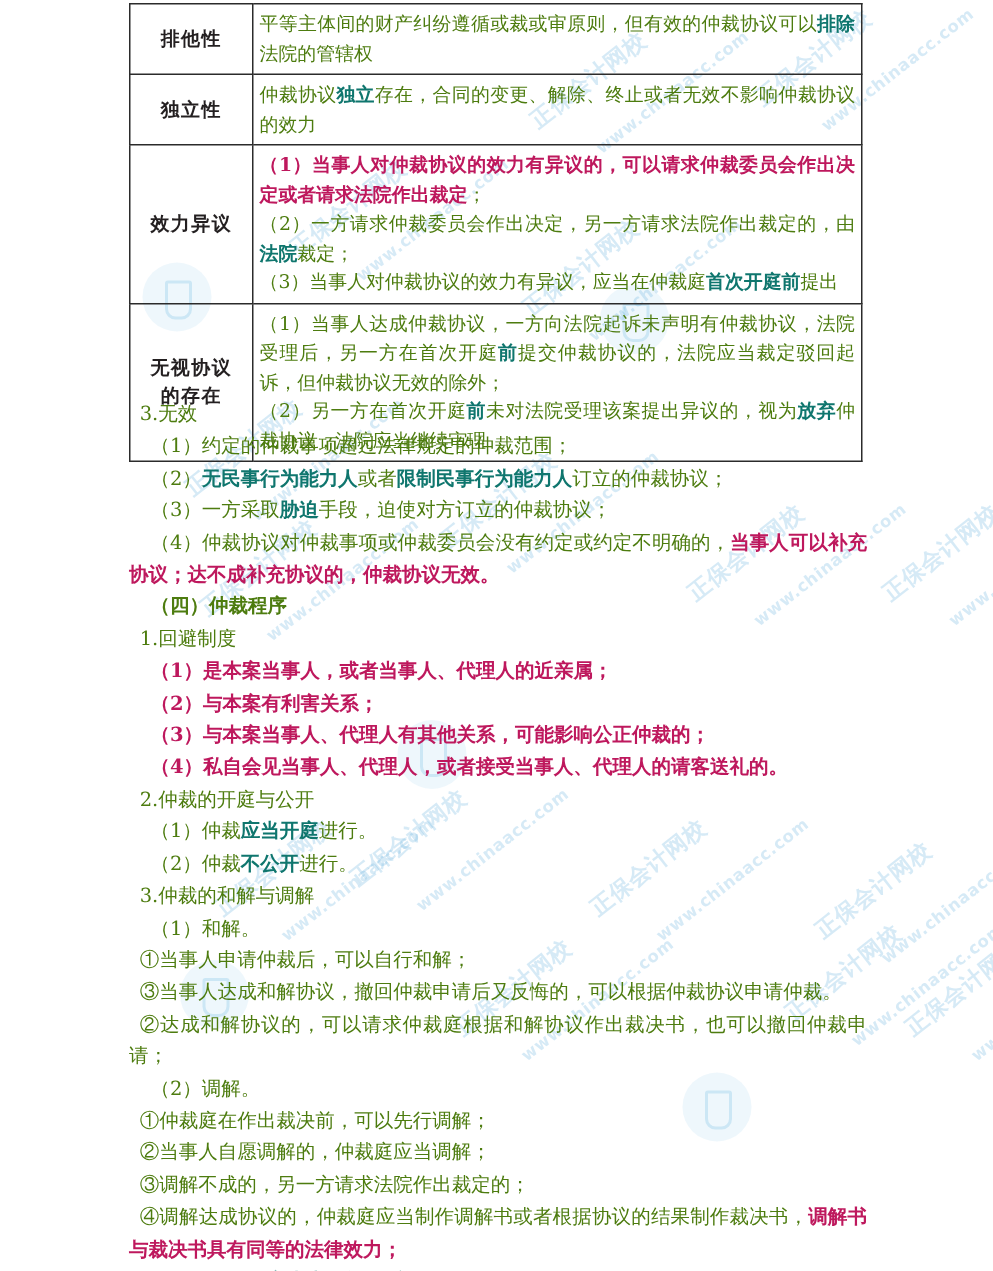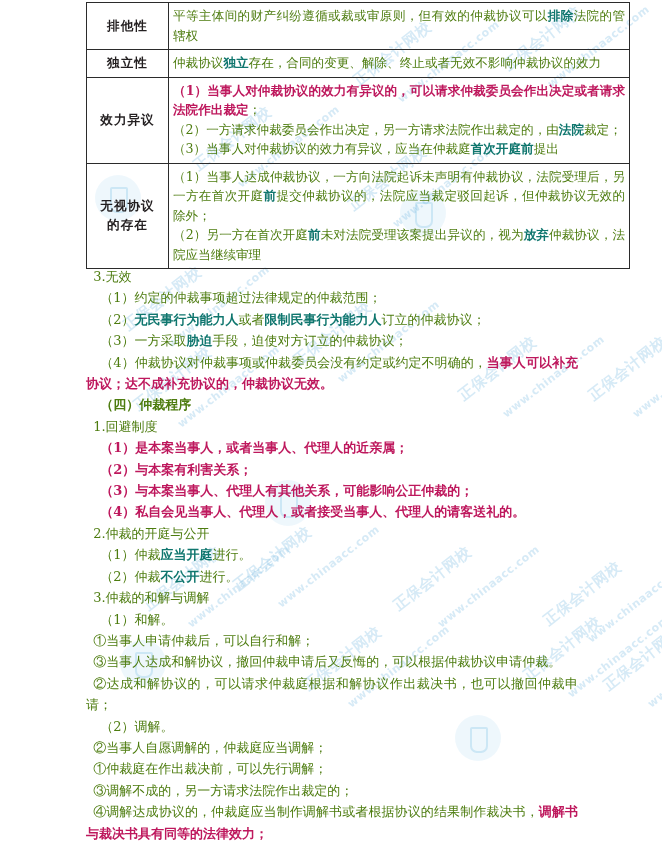--- a/index.html
+++ b/index.html
@@ -63,21 +63,21 @@
     position: absolute;
     inset: 0;
     z-index: 10;
   }
 
   
   .tbl-wrap {
     position: absolute;
     left: 86px;
     top: 2px;
-    width: 544px;
+    width: 489px;
   }
   table.kv {
     border-collapse: collapse;
     width: 100%;
     table-layout: fixed;
   }
   table.kv td {
     border: 1px solid #2b2b2b;
     vertical-align: middle;
     padding: 3px 4px 4px 4px;
@@ -237,20 +237,20 @@
       <p class="lvl1"><span class="blue">（4）私自会见当事人、代理人，或者接受当事人、代理人的请客送礼的。</span></p>
       <p class="lvl2"><span class="blk">2.仲裁的开庭与公开</span></p>
       <p class="lvl1"><span class="blk">（1）仲裁</span><span class="red">应当开庭</span><span class="blk">进行。</span></p>
       <p class="lvl1"><span class="blk">（2）仲裁</span><span class="red">不公开</span><span class="blk">进行。</span></p>
       <p class="lvl2"><span class="blk">3.仲裁的和解与调解</span></p>
       <p class="lvl1"><span class="blk">（1）和解。</span></p>
       <p class="lvl2"><span class="blk">①当事人申请仲裁后，可以自行和解；</span></p>
       <p class="lvl2"><span class="blk">③当事人达成和解协议，撤回仲裁申请后又反悔的，可以根据仲裁协议申请仲裁。</span></p>
       <p class="lvl2"><span class="blk">②达成和解协议的，可以请求仲裁庭根据和解协议作出裁决书，也可以撤回仲裁申请；</span></p>
       <p class="lvl1"><span class="blk">（2）调解。</span></p>
+      <p class="lvl2"><span class="blk">①仲裁庭在作出裁决前，可以先行调解；</span></p>
       <p class="lvl2"><span class="blk">②当事人自愿调解的，仲裁庭应当调解；</span></p>
-      <p class="lvl2"><span class="blk">①仲裁庭在作出裁决前，可以先行调解；</span></p>
       <p class="lvl2"><span class="blk">③调解不成的，另一方请求法院作出裁定的；</span></p>
       <p class="lvl2"><span class="blk">④调解达成协议的，仲裁庭应当制作调解书或者根据协议的结果制作裁决书，</span><span class="blue">调解书与裁决书具有同等的法律效力；</span></p>
       <p class="lvl1"><span class="blk">⑤调解书经</span><span class="red">双方当事人签收后</span><span class="blk">，即发生法律效力；</span></p>
     </div>
 
 </div>
 
 </body></html>

